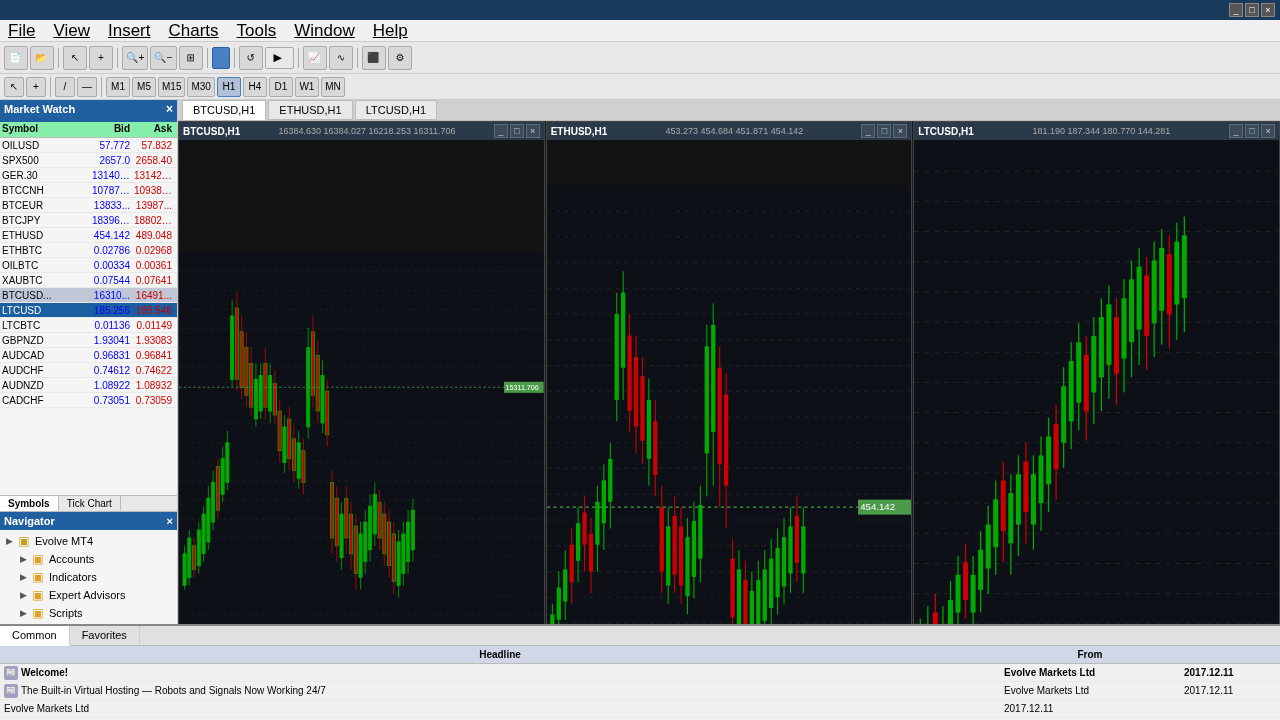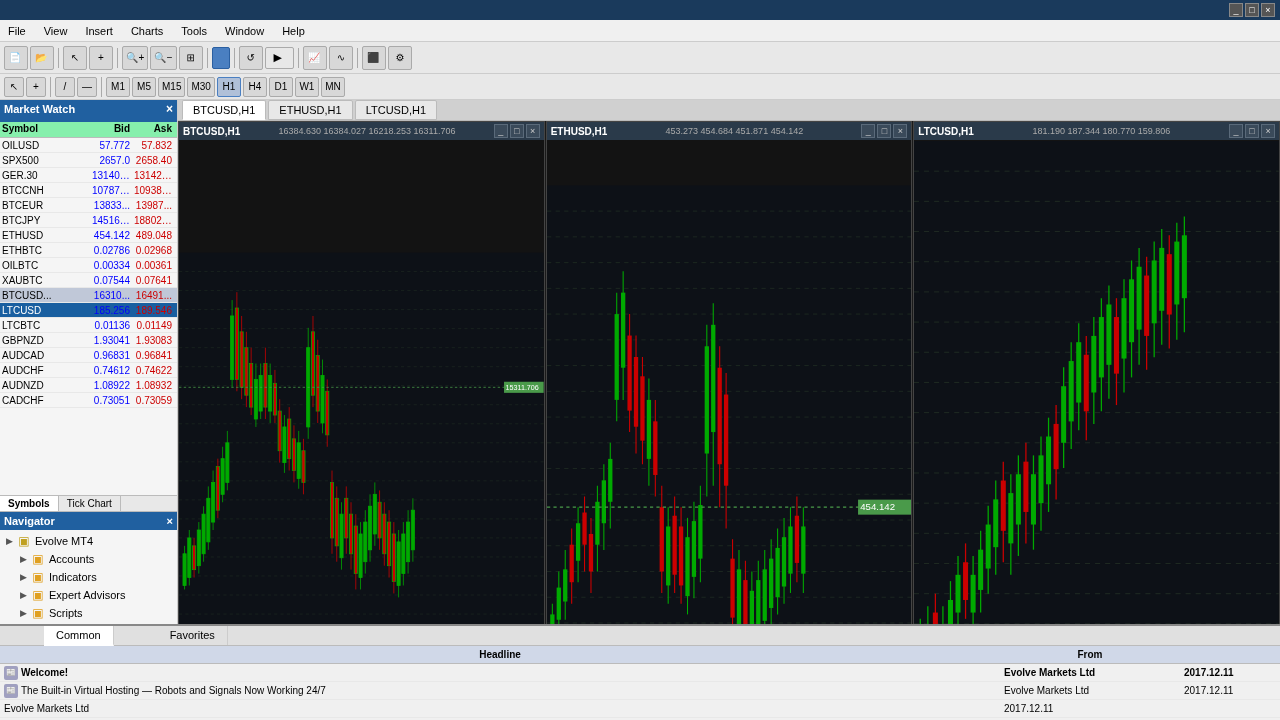--- a/index.html
+++ b/index.html
@@ -6,21 +6,21 @@
     body { width: 1280px; height: 720px; overflow: hidden; background: #2b2b2b; font-family: 'Segoe UI', Tahoma, Arial, sans-serif; font-size: 11px; color: #000; }
 
     
     #title-bar { background: #1a3a5c; color: #fff; height: 20px; display: flex; align-items: center; padding: 0 5px; font-size: 11px; }
     #title-bar span { flex: 1; }
     #title-bar .title-controls { display: flex; gap: 2px; }
     #title-bar .title-btn { width: 14px; height: 14px; background: #555; border: 1px solid #888; color: #fff; font-size: 9px; display: flex; align-items: center; justify-content: center; cursor: pointer; }
 
     
     #menu-bar { background: #f0f0f0; height: 22px; display: flex; align-items: center; padding: 0 4px; border-bottom: 1px solid #ccc; gap: 10px; }
-    .menu-item { font-size: 11px; cursor: pointer; padding: 2px 4px; }
+    .menu-item { font-size: 17px; cursor: pointer; padding: 2px 4px; text-decoration: underline; }
 
     
     #toolbar { background: #e8e8e8; height: 32px; display: flex; align-items: center; padding: 2px 4px; border-bottom: 1px solid #ccc; gap: 2px; }
     .tb-btn { height: 24px; min-width: 24px; background: #d8d8d8; border: 1px solid #aaa; display: flex; align-items: center; justify-content: center; cursor: pointer; font-size: 10px; padding: 0 3px; border-radius: 2px; }
     .tb-separator { width: 1px; height: 20px; background: #aaa; margin: 0 2px; }
     .tb-new-order { background: #4a7fc1; color: #fff; border: 1px solid #2a5fa1; padding: 0 8px; font-size: 11px; height: 22px; cursor: pointer; border-radius: 2px; }
     .tb-autotrading { background: #e8e8e8; border: 1px solid #aaa; padding: 0 8px; font-size: 11px; height: 22px; cursor: pointer; border-radius: 2px; display: flex; align-items: center; gap: 3px; }
 
     
     #toolbar2 { background: #e8e8e8; height: 26px; display: flex; align-items: center; padding: 2px 4px; border-bottom: 1px solid #ccc; gap: 2px; }
@@ -72,21 +72,21 @@
     .chart-header { background: #2a3a4a; color: #ddd; height: 18px; display: flex; align-items: center; padding: 0 4px; font-size: 10px; justify-content: space-between; }
     .chart-title { font-weight: bold; color: #fff; }
     .chart-info { color: #aaa; font-size: 9px; }
     .chart-controls { display: flex; gap: 2px; }
     .chart-ctrl-btn { width: 14px; height: 14px; background: #3a4a5a; border: 1px solid #5a6a7a; color: #ccc; font-size: 9px; display: flex; align-items: center; justify-content: center; cursor: pointer; }
     .chart-body { flex: 1; position: relative; overflow: hidden; }
 
     
     #bottom-panel { height: 96px; background: #f0f0f0; border-top: 2px solid #888; display: flex; flex-direction: column; }
     #bottom-tabs { display: flex; background: #e0e0e0; border-bottom: 1px solid #bbb; }
-    .bottom-tab { padding: 3px 12px; font-size: 11px; cursor: pointer; border-right: 1px solid #ccc; margin-left: 44px; }
+    .bottom-tab { padding: 3px 12px; font-size: 11px; cursor: pointer; border-right: 1px solid #ccc; }
     .bottom-tab.active { background: #fff; border-bottom: 2px solid #fff; margin-bottom: -1px; }
 
     
     #chart-tabs-bar { background: #d0d0d0; height: 22px; display: flex; align-items: center; padding: 0 4px; border-bottom: 1px solid #bbb; }
     .chart-tab { padding: 2px 10px; font-size: 11px; cursor: pointer; border: 1px solid #bbb; background: #e8e8e8; margin-right: 2px; border-radius: 2px 2px 0 0; height: 20px; display: flex; align-items: center; }
     .chart-tab.active { background: #fff; border-bottom: 1px solid #fff; }
 
     
     #news-panel { flex: 1; overflow: hidden; }
     #news-header { display: grid; grid-template-columns: 1fr 180px 100px; background: #d0d8e8; border-bottom: 1px solid #bbb; height: 18px; align-items: center; text-align: center; }
@@ -202,21 +202,21 @@
     <div class="mw-cell num bid-blue">107874...</div>
     <div class="mw-cell num ask">109385...</div>
   </div>
           <div class="mw-row">
     <div class="mw-cell">BTCEUR</div>
     <div class="mw-cell num bid-blue">13833...</div>
     <div class="mw-cell num ask">13987...</div>
   </div>
           <div class="mw-row">
     <div class="mw-cell">BTCJPY</div>
-    <div class="mw-cell num bid-blue">1451687</div>
+    <div class="mw-cell num bid-blue">1839604</div>
     <div class="mw-cell num ask">1880268</div>
   </div>
           <div class="mw-row">
     <div class="mw-cell">ETHUSD</div>
     <div class="mw-cell num bid-blue">454.142</div>
     <div class="mw-cell num ask">489.048</div>
   </div>
           <div class="mw-row">
     <div class="mw-cell">ETHBTC</div>
     <div class="mw-cell num bid-blue">0.02786</div>
@@ -596,21 +596,21 @@
             <line x1="0" y1="300" x2="340" y2="300" stroke="#4a9a4a" stroke-width="1" stroke-dasharray="3,3"></line>
             <rect x="290" y="293" width="50" height="14" fill="#4a9a4a"></rect>
             <text x="292" y="303" fill="#fff" font-size="9">454.142</text>
           </svg>
         </div>
       </div>
 
       <div class="chart-container">
         <div class="chart-header">
           <span class="chart-title">LTCUSD,H1</span>
-          <span class="chart-info">181.190 187.344 180.770 159.806</span>
+          <span class="chart-info">181.190 187.344 180.770 144.281</span>
           <div class="chart-controls">
             <div class="chart-ctrl-btn">_</div>
             <div class="chart-ctrl-btn">□</div>
             <div class="chart-ctrl-btn">×</div>
           </div>
         </div>
         <div class="chart-body">
           <svg class="candle-chart-svg" viewBox="0 0 290 480">
             <rect width="290" height="480" fill="#0d1117"></rect>
             <line x1="0" y1="24" x2="290" y2="24" stroke="#2a3a2a" stroke-width="0.5" stroke-dasharray="4,4"></line>

